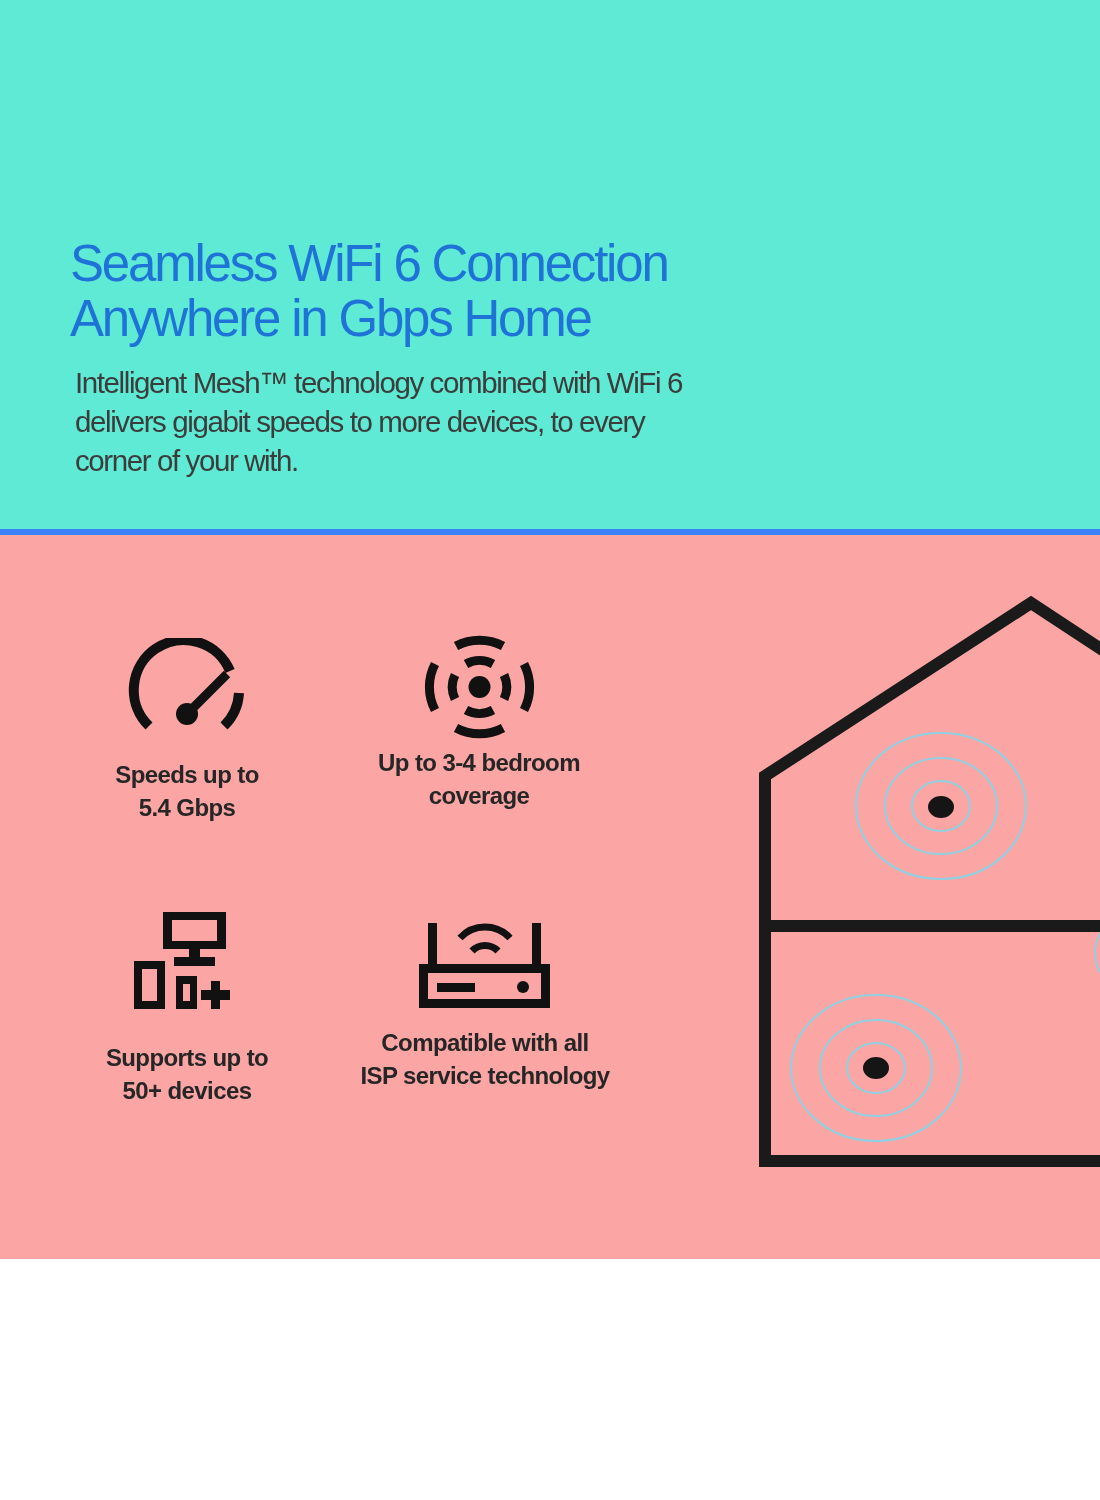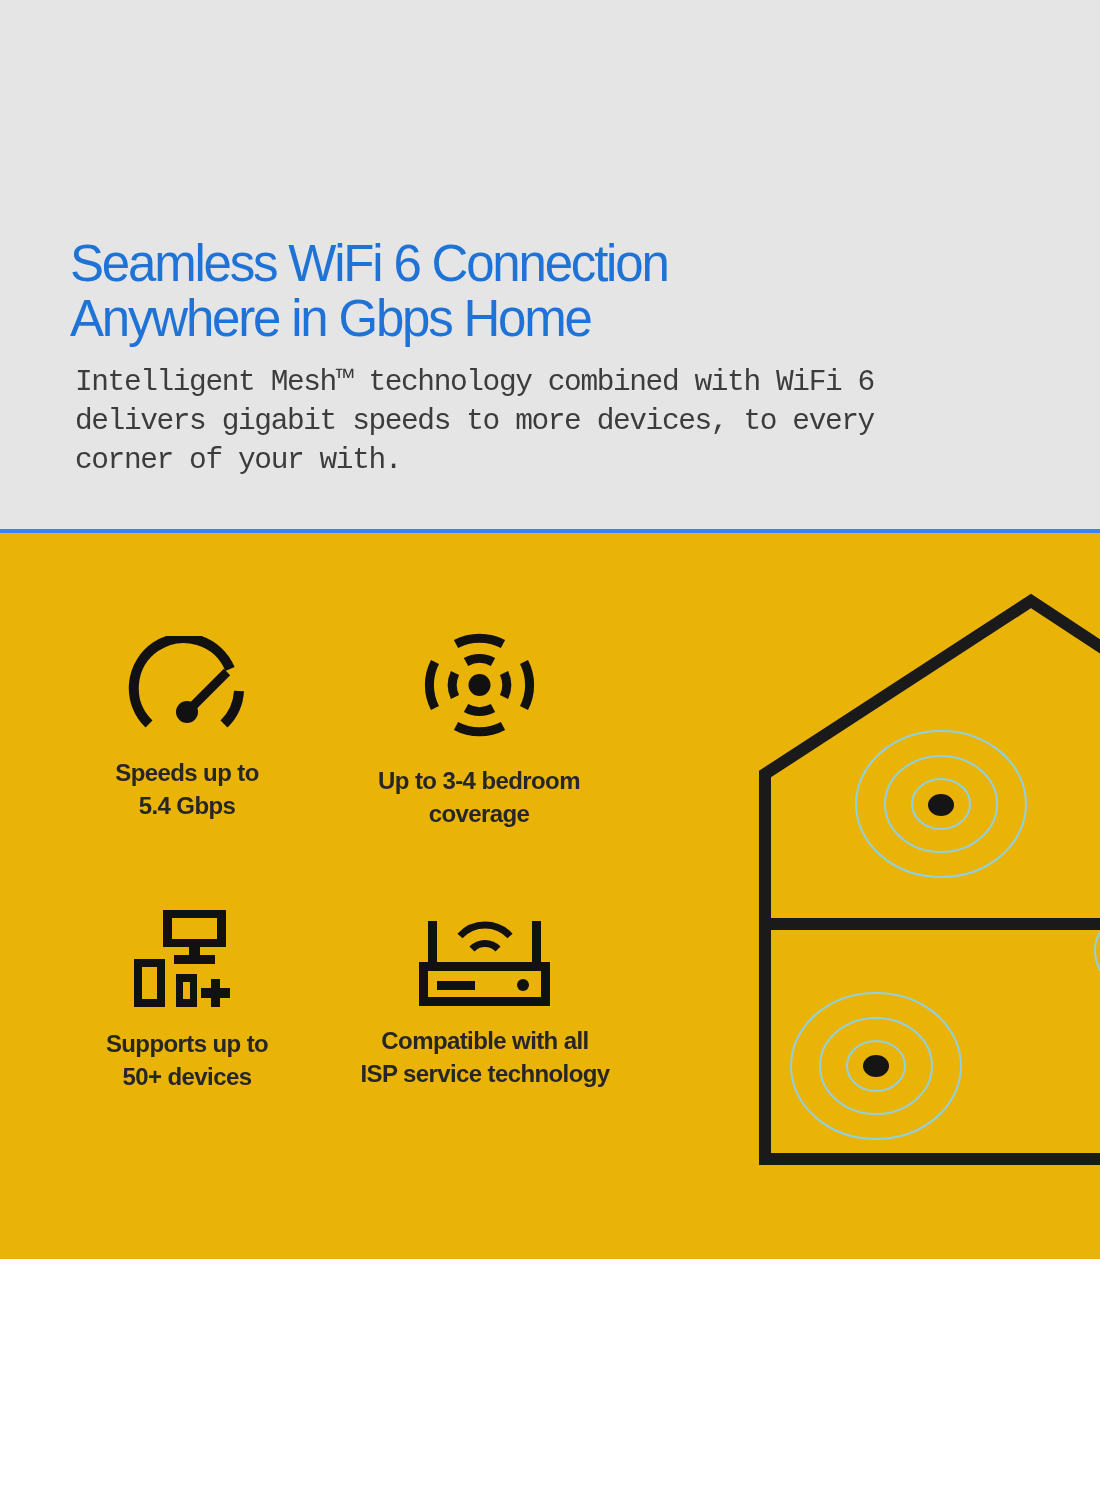--- a/index.html
+++ b/index.html
@@ -1,37 +1,37 @@
 <!DOCTYPE html>
 <html><head>
   <meta charset="utf-8">
   <style>
     * { box-sizing: border-box; margin: 0; padding: 0; }
     html, body { width: 1100px; height: 1500px; background: #ffffff; overflow: hidden; }
     body { position: relative; font-family: "Liberation Sans", sans-serif; }
 
-    .hero { position: absolute; left: 0; top: 0; width: 1100px; height: 529px; background: #e5e5e5; padding-left: 20px; }
+    .hero { position: absolute; left: 0; top: 0; width: 1100px; height: 529px; background: #5eead4; padding-left: 20px; }
     .headline {
       position: absolute; left: 70px; top: 236px;
       font-family: "Liberation Sans", sans-serif;
       font-size: 51px; line-height: 55px; font-weight: 400;
       color: #1f73d6; letter-spacing: -2.2px;
     }
     .headline span { display: block; white-space: nowrap; }
     .subtext {
       position: absolute; left: 75px; top: 363px; width: 720px;
       font-size: 29.5px; line-height: 39px; color: #3c3c3c;
       letter-spacing: -1.4px;
     }
-    .subtext span { display: block; white-space: nowrap; font-family: Liberation Mono, monospace; }
+    .subtext span { display: block; white-space: nowrap; }
 
     .panel {
       position: absolute; left: 0; top: 529px; width: 1100px; height: 730px;
-      background: #eab308; overflow: hidden;
-      border-top: 4px solid #3b82f6;
+      background: #fca5a5; overflow: hidden;
+      border-top: 6px solid #3b82f6;
     }
 
     .feature { position: absolute; text-align: center; }
     .feature .icon { display: block; margin: 0 auto; }
     .feature .label {
       margin-top: 0;
       font-size: 24px; line-height: 33px; font-weight: 700;
       color: #262626; letter-spacing: -0.6px; white-space: nowrap;
     }
     .feature .label span { display: block; }
@@ -104,21 +104,21 @@
         <path d="M13,32 A50,50 0 0,0 13,78"></path>
         <path d="M102,32 A50,50 0 0,1 102,78"></path>
 
         <path d="M44,32 A28,28 0 0,1 71,32"></path>
         <path d="M44,78 A28,28 0 0,0 71,78"></path>
         <path d="M33,43 A28,28 0 0,0 33,67"></path>
         <path d="M82,43 A28,28 0 0,1 82,67"></path>
       </g>
       <circle cx="57.5" cy="55" r="11" fill="#111"></circle>
     </svg>
-    <div class="label" style="margin-top:24px">
+    <div class="label" style="margin-top:4px">
       <span>Up to 3-4 bedroom</span>
       <span>coverage</span>
     </div>
   </div>
 
   <div class="feature f3">
     <svg class="icon" width="120" height="110" viewBox="0 0 120 110">
       <g fill="#111">
 
         <path d="M36,5 h63 v37 h-63 z M45,13 v21 h45 v-21 z" fill-rule="evenodd"></path>
@@ -126,21 +126,21 @@
         <rect x="47" y="50" width="41" height="9"></rect>
 
         <path d="M7,54 h31 v48 h-31 z M15,62 v32 h15 v-32 z" fill-rule="evenodd"></path>
 
         <path d="M49,69 h21 v33 h-21 z M56,77 v17 h7 v-17 z" fill-rule="evenodd"></path>
 
         <rect x="84" y="74" width="9" height="28"></rect>
         <rect x="74" y="83" width="29" height="10"></rect>
       </g>
     </svg>
-    <div class="label" style="margin-top:12px">
+    <div class="label" style="margin-top:24px">
       <span>Supports up to</span>
       <span>50+ devices</span>
     </div>
   </div>
 
   <div class="feature f4">
     <svg class="icon" width="150" height="95" viewBox="0 0 150 95">
       <g fill="#111">
 
         <rect x="18" y="8" width="9" height="46"></rect>

